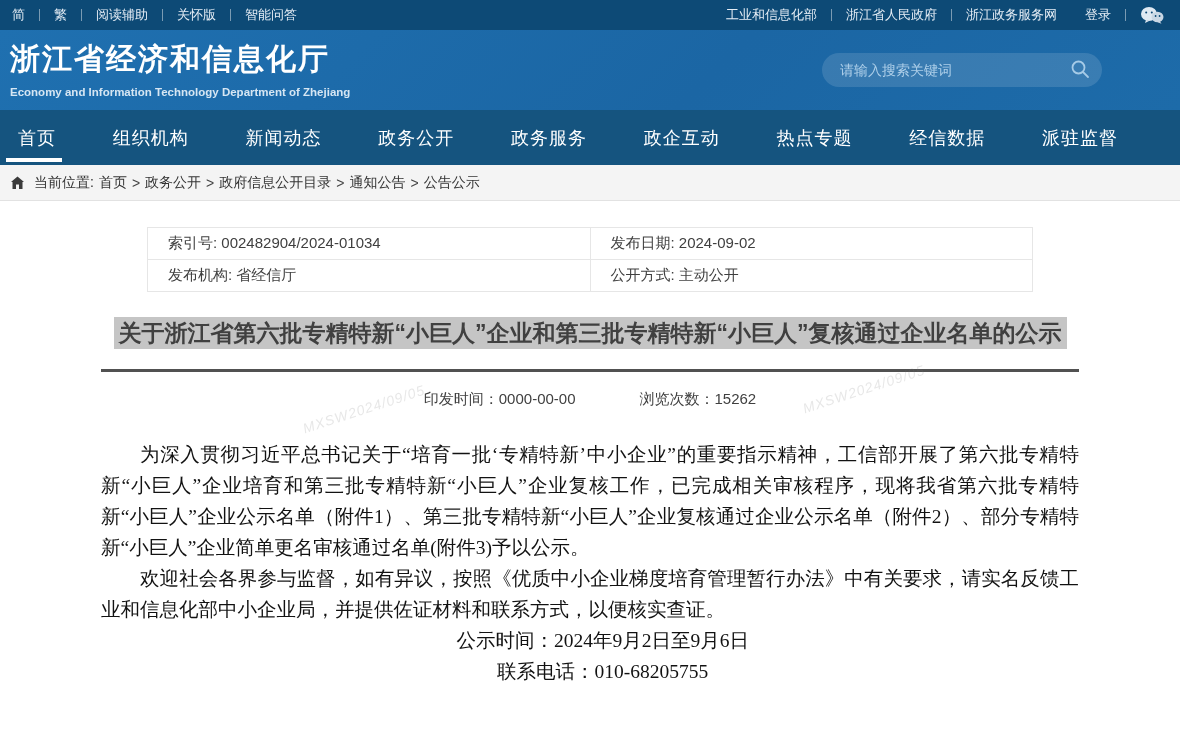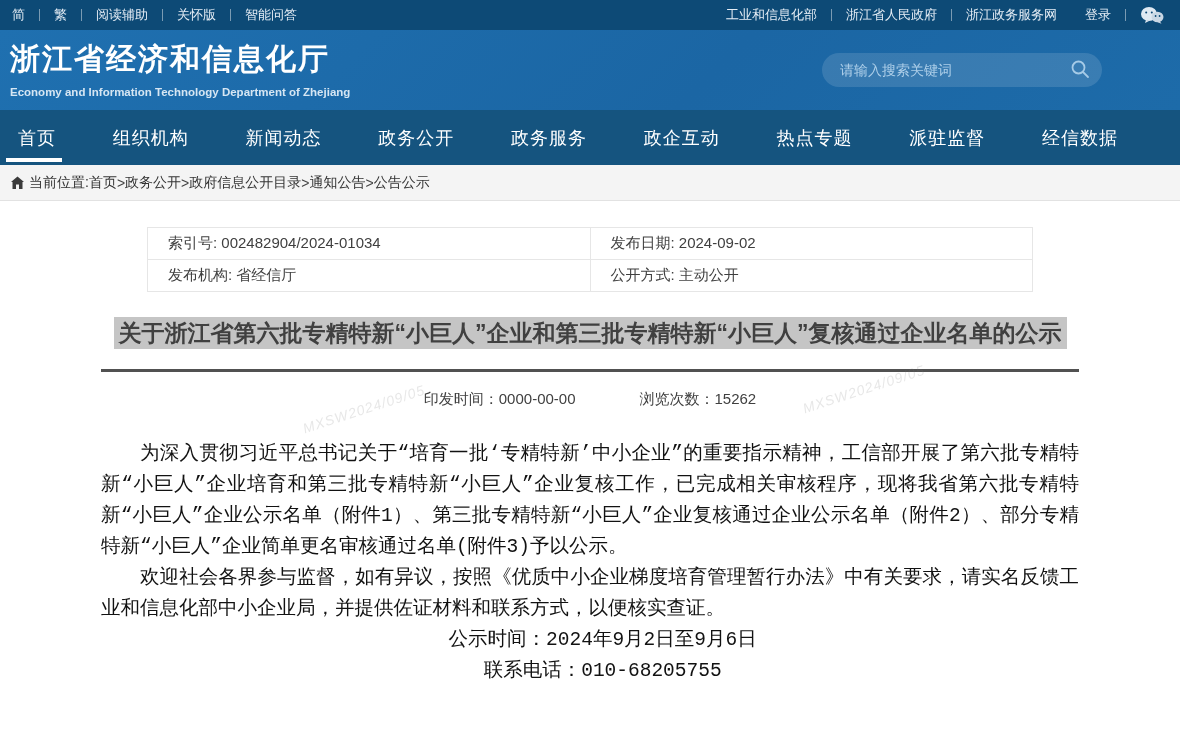--- a/index.html
+++ b/index.html
@@ -59,21 +59,21 @@
   }
   .nav-item.active::after {
     content:""; position:absolute; left:0; right:6px; bottom:3px;
     height:4px; background:#ffffff;
   }
 
   
   .breadcrumb {
     height:36px; background:#f4f4f4; border-bottom:1px solid #e2e2e2;
     display:flex; align-items:center; padding-left:10px;
-    color:#333; font-size:14px; 
+    color:#333; font-size:14px; gap:5px;
   }
   .crumb { cursor:pointer; }
   .crumb-sep { color:#444; }
   .home-icon { display:flex; align-items:center; margin-right:4px; }
 
   
   .main { position:relative; padding-top:26px; }
 
   table.info-table {
     width:886px; margin:0 auto; border-collapse:collapse;
@@ -95,21 +95,21 @@
   }
   .divider { width:978px; margin:15px auto 0; border-top:3px solid #515151; }
 
   .meta-line {
     margin-top:18px; display:flex; justify-content:center; gap:64px;
     color:#404040; font-size:15px;
   }
 
   .article-body {
     width:978px; margin:30px auto 0;
-    font-family:Liberation Mono, monospace;
+    font-family:Liberation Serif, serif;
     font-size:19.5px; line-height:31px; color:#121212;
     text-align:justify;
   }
   .article-body p.para { text-indent:2em; }
   .article-body p.short { text-indent:1.3em; text-align:center; }
 
   .watermark {
     position:absolute; color:rgba(120,120,120,0.18);
     font-size:14px; transform:rotate(-18deg); pointer-events:none;
     font-style:italic; letter-spacing:1px;
@@ -174,22 +174,22 @@
 </div>
 
 <div class="nav">
   <span class="nav-item active">首页</span>
   <span class="nav-item">组织机构</span>
   <span class="nav-item">新闻动态</span>
   <span class="nav-item">政务公开</span>
   <span class="nav-item">政务服务</span>
   <span class="nav-item">政企互动</span>
   <span class="nav-item">热点专题</span>
+  <span class="nav-item">经信数据</span>
   <span class="nav-item">派驻监督</span>
-  <span class="nav-item">经信数据</span>
 </div>
 
 <div class="breadcrumb">
   <span class="home-icon">
     <svg width="15" height="14" viewBox="0 0 15 14">
       <path d="M7.5 0.5 L14 6 H12.5 V13 H9 V8.5 H6 V13 H2.5 V6 H1 Z" fill="#3a3a3a"></path>
     </svg>
   </span>
   <span>当前位置:</span>
   <span class="crumb">首页</span>

